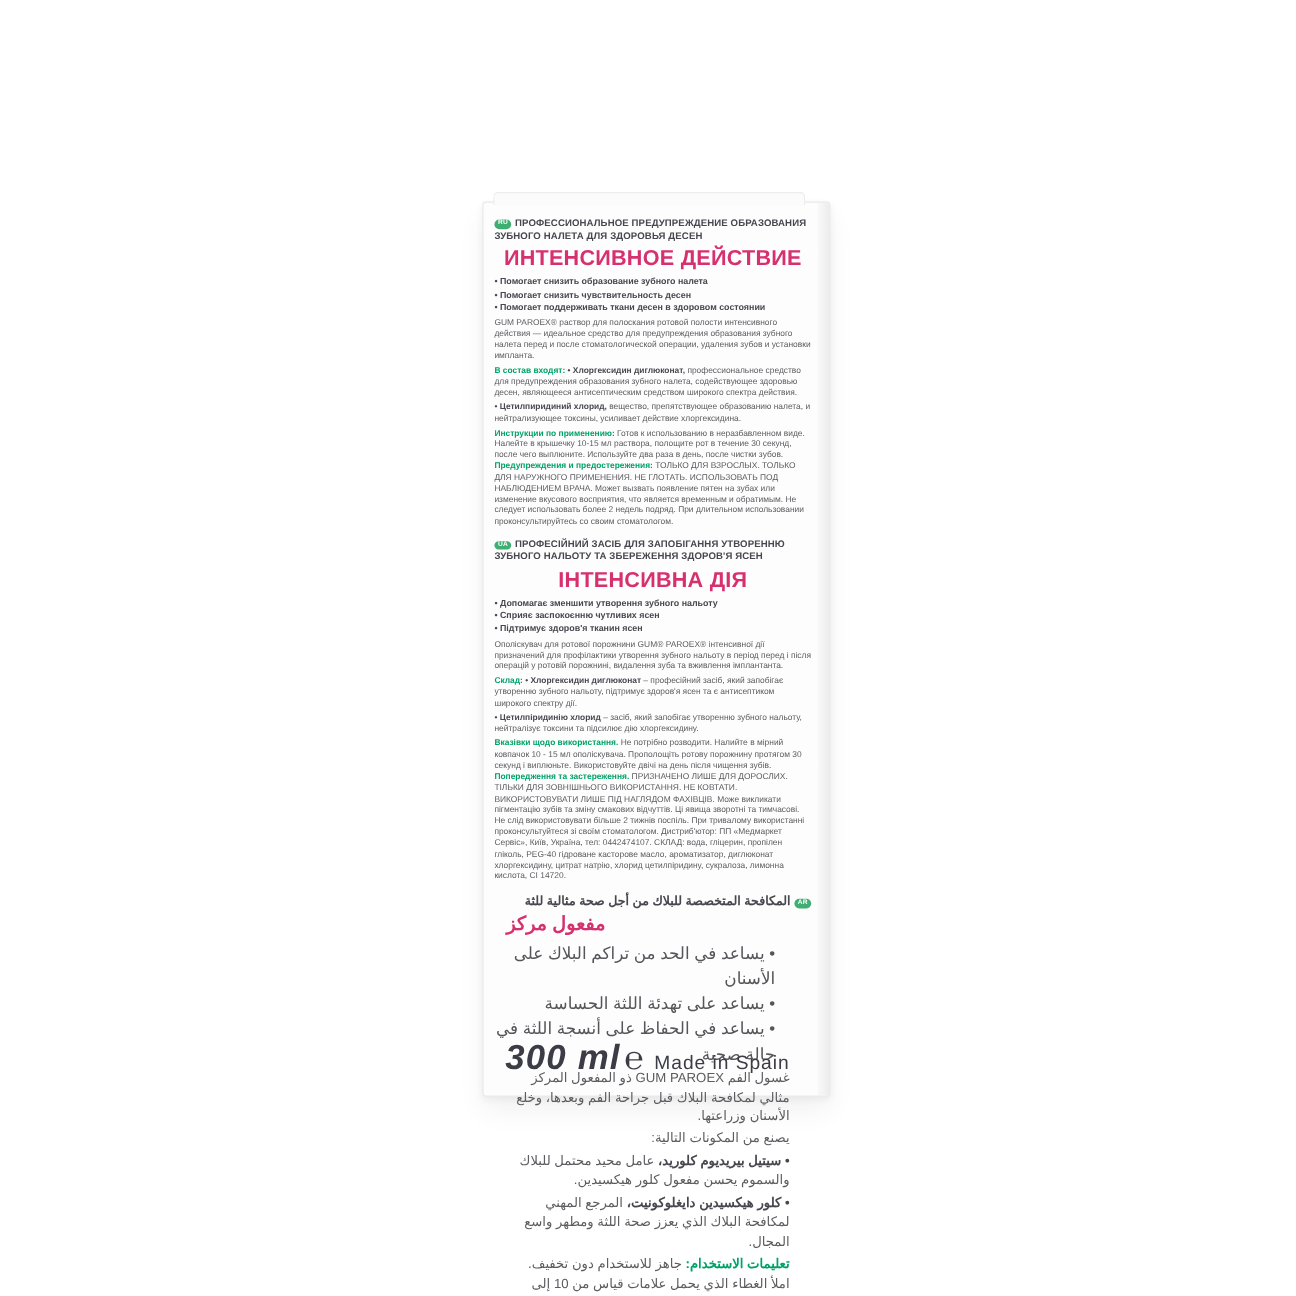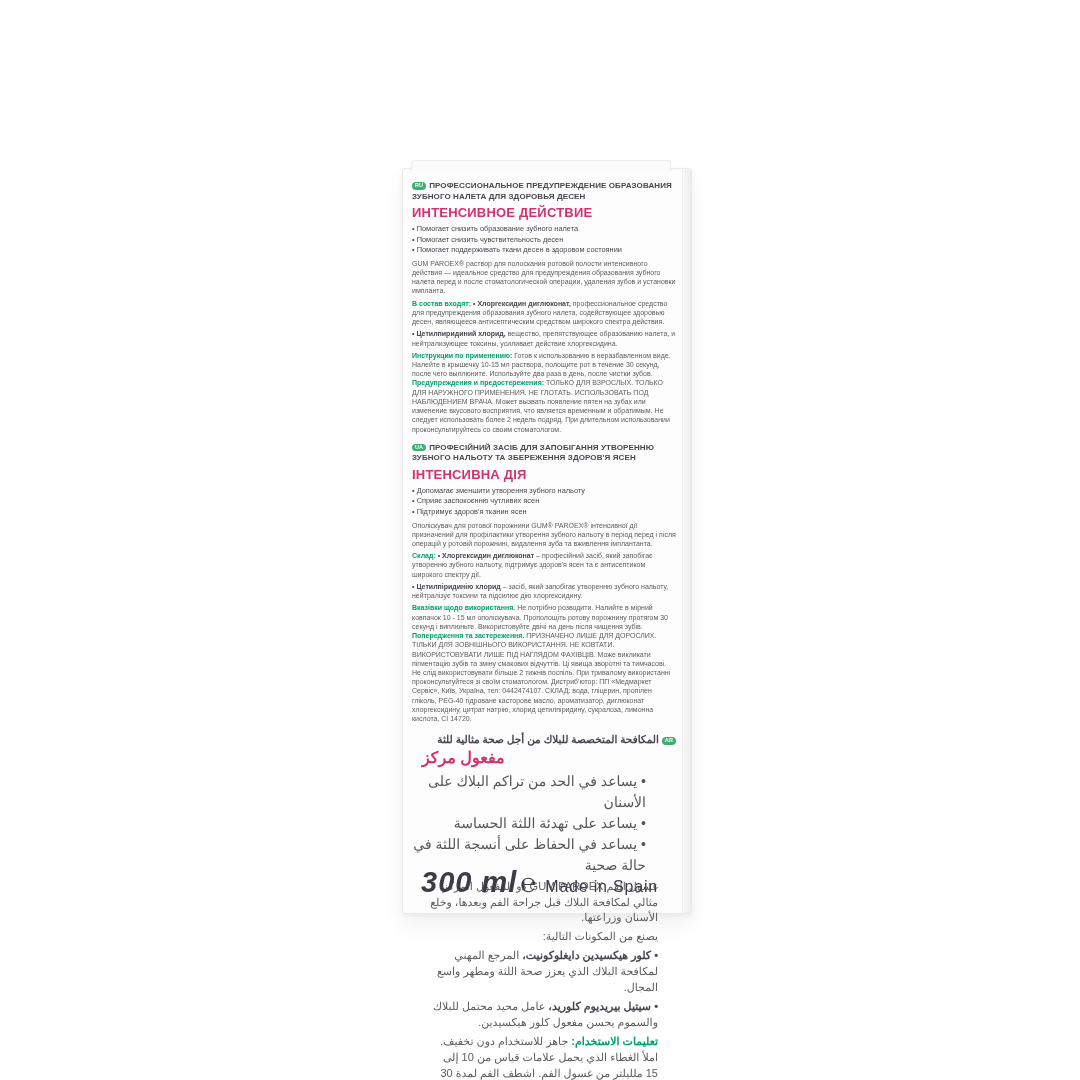--- a/index.html
+++ b/index.html
@@ -27,24 +27,24 @@
   .lang-header{
     font-size:8px;font-weight:bold;color:#47474f;line-height:1.32;
     letter-spacing:.1px;
   }
   .badge{
     display:inline-block;background:#3fae73;color:#fff;font-size:5.5px;
     font-weight:bold;border-radius:4px;padding:1px 3px;margin:0 3px 0 0;
     vertical-align:1px;line-height:1;
   }
   .title{
-    color:#d6306e;font-size:13px;font-weight:bold;text-align:left;
+    color:#d6306e;font-size:18px;font-weight:bold;text-align:center;
     margin:3px 0 4px;letter-spacing:.2px;
   }
-  .bullet{font-size:7.4px;font-weight:normal;color:#47474f;line-height:1.42;}
+  .bullet{font-size:7.4px;font-weight:bold;color:#47474f;line-height:1.42;}
   .para{font-size:7px;color:#5c5c60;line-height:1.32;margin-top:3px;}
   .seg-g{color:#00a268;font-weight:bold;}
   .seg-b{color:#47474f;font-weight:bold;}
   
   .sec-ar{text-align:right;}
   .sec-ar .lang-header{font-size:10.5px;line-height:1.35;}
   .sec-ar .badge{margin:0 0 0 3px;}
   .sec-ar .title{font-size:16px;text-align:left;padding-left:10px;margin:1px 0 4px;}
   .sec-ar .bullet{font-size:14px;font-weight:normal;color:#55555a;padding-right:30px;line-height:1.5;}
   .sec-ar .para{font-size:11px;line-height:1.45;padding:0 18px;}
@@ -89,22 +89,22 @@
           <div class="para"><span class="seg-g">Вказівки щодо використання. </span><span>Не потрібно розводити. Налийте в мірний ковпачок 10 - 15 мл ополіскувача. Прополощіть ротову порожнину протягом 30 секунд і виплюньте. Використовуйте двічі на день після чищення зубів. </span><span class="seg-g">Попередження та застереження. </span><span>ПРИЗНАЧЕНО ЛИШЕ ДЛЯ ДОРОСЛИХ. ТІЛЬКИ ДЛЯ ЗОВНІШНЬОГО ВИКОРИСТАННЯ. НЕ КОВТАТИ. ВИКОРИСТОВУВАТИ ЛИШЕ ПІД НАГЛЯДОМ ФАХІВЦІВ. Може викликати пігментацію зубів та зміну смакових відчуттів. Ці явища зворотні та тимчасові. Не слід використовувати більше 2 тижнів поспіль. При тривалому використанні проконсультуйтеся зі своїм стоматологом. Дистриб'ютор: ПП «Медмаркет Сервіс», Київ, Україна, тел: 0442474107. СКЛАД: вода, гліцерин, пропілен гліколь, PEG-40 гідроване касторове масло, ароматизатор, диглюконат хлоргексидину, цитрат натрію, хлорид цетилпіридину, сукралоза, лимонна кислота, CI 14720.</span></div>
         </div>
       <div class="sec sec-ar" dir="rtl">
           <div class="lang-header"><span class="badge">AR</span>المكافحة المتخصصة للبلاك من أجل صحة مثالية للثة</div>
           <div class="title">مفعول مركز</div>
           <div class="bullet">• يساعد في الحد من تراكم البلاك على الأسنان</div>
           <div class="bullet">• يساعد على تهدئة اللثة الحساسة</div>
           <div class="bullet">• يساعد في الحفاظ على أنسجة اللثة في حالة صحية</div>
           <div class="para"><span>غسول الفم GUM PAROEX ذو المفعول المركز مثالي لمكافحة البلاك قبل جراحة الفم وبعدها، وخلع الأسنان وزراعتها.</span></div>
           <div class="para"><span>يصنع من المكونات التالية:</span></div>
+          <div class="para"><span class="seg-b">• سيتيل بيريديوم كلوريد، </span><span>عامل محيد محتمل للبلاك والسموم يحسن مفعول كلور هيكسيدين.</span></div>
           <div class="para"><span class="seg-b">• كلور هيكسيدين دايغلوكونيت، </span><span>المرجع المهني لمكافحة البلاك الذي يعزز صحة اللثة ومطهر واسع المجال.</span></div>
-          <div class="para"><span class="seg-b">• سيتيل بيريديوم كلوريد، </span><span>عامل محيد محتمل للبلاك والسموم يحسن مفعول كلور هيكسيدين.</span></div>
           <div class="para"><span class="seg-g">تعليمات الاستخدام: </span><span>جاهز للاستخدام دون تخفيف. املأ الغطاء الذي يحمل علامات قياس من 10 إلى 15 ملليلتر من غسول الفم. اشطف الفم لمدة 30 ثانية، ثم ابصق الغسول. يستخدم مرتين في اليوم، بعد تنظيف الأسنان بالفرشاة.</span></div>
           <div class="para"><span class="seg-g">تحذيرات واحتياطات:</span></div>
         </div>
       <div class="footer">
         <div class="volume"><span>300 ml</span><span class="emark">℮</span></div>
         <div class="origin">Made in Spain</div>
       </div>
     </div>
   </div>
 </div>

